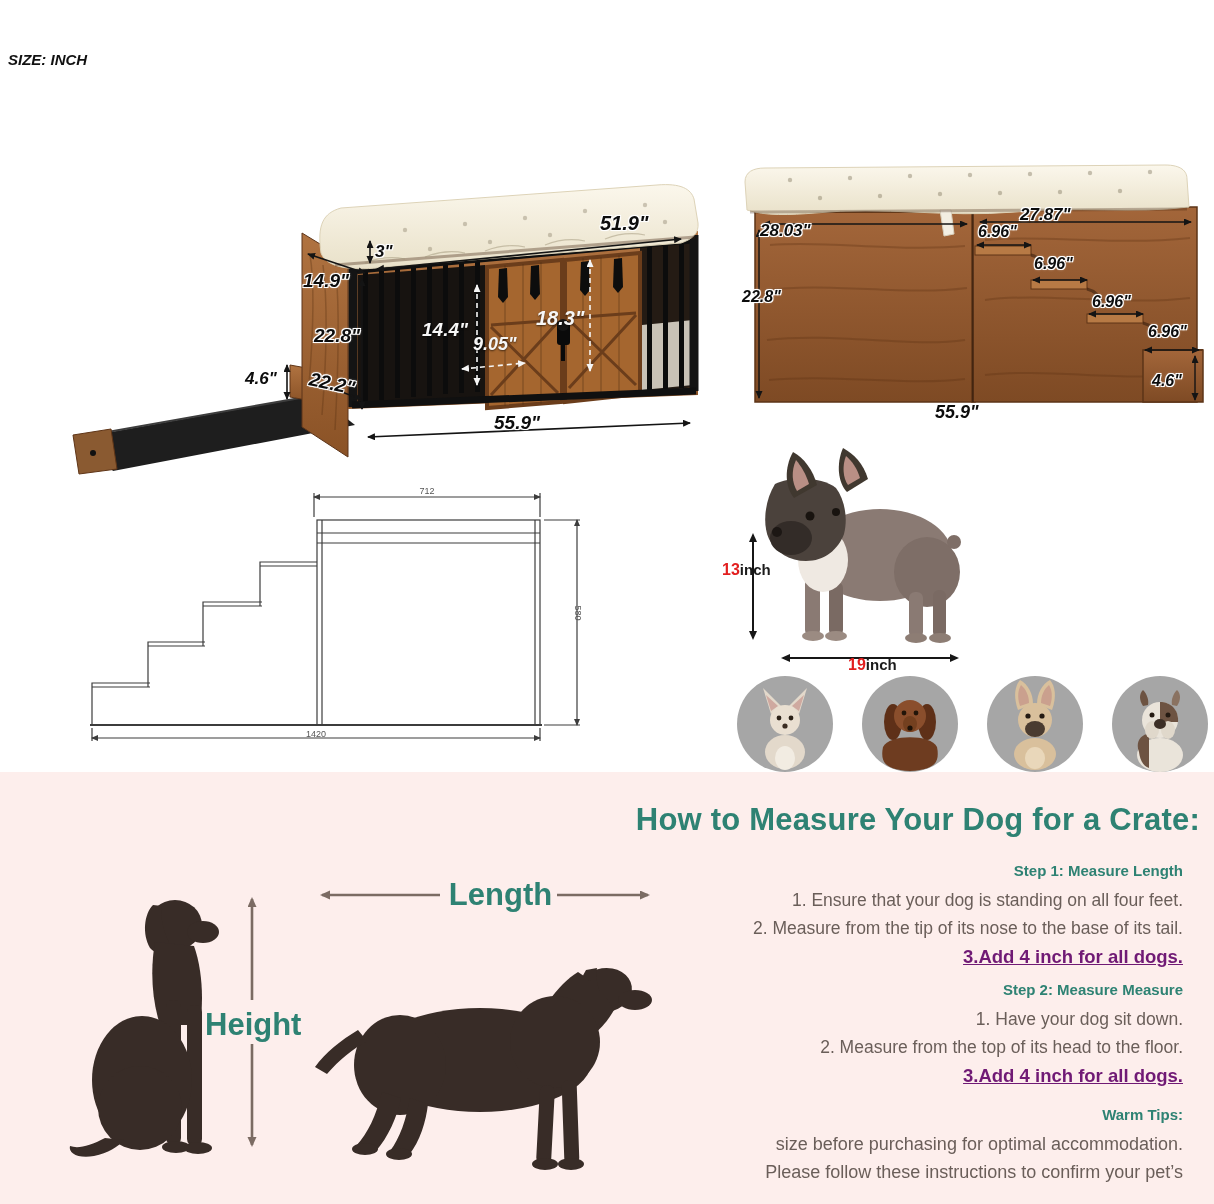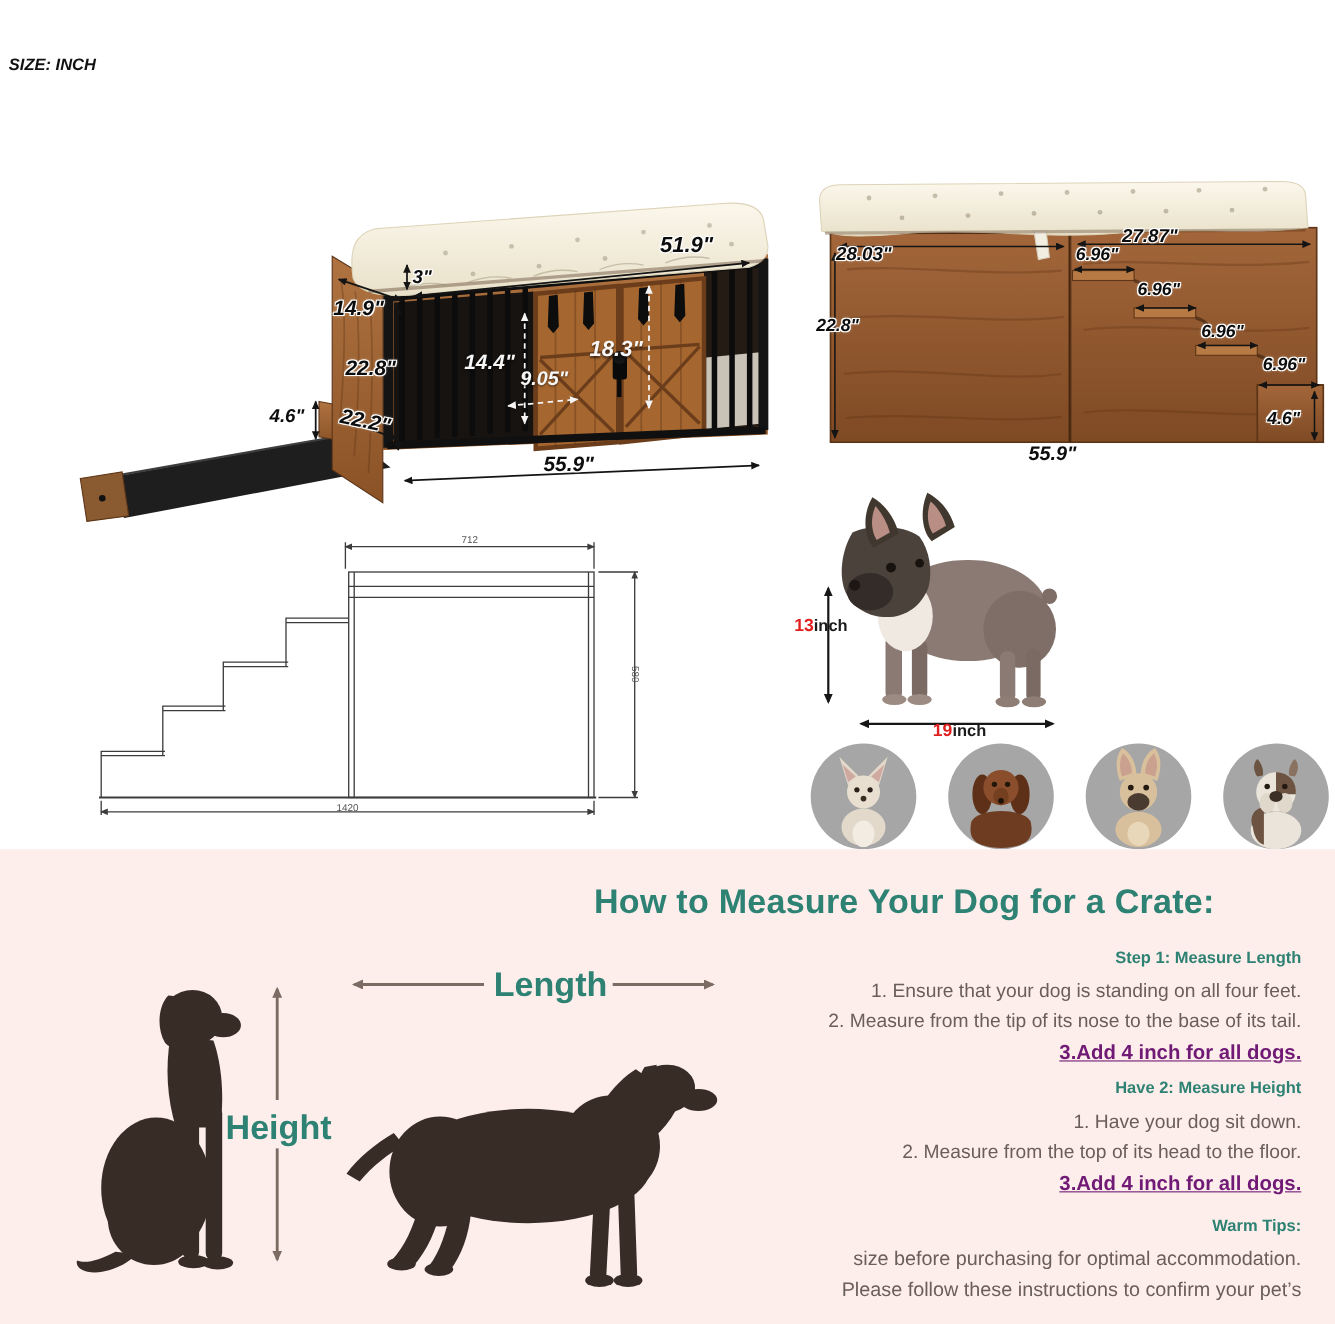--- a/index.html
+++ b/index.html
@@ -9,21 +9,21 @@
   svg{position:absolute;}
   .dim{position:absolute;font-weight:bold;font-style:italic;color:#0d0d0d;white-space:nowrap;
        text-shadow:1px 1px 0 #fff,-1px -1px 0 #fff,1px -1px 0 #fff,-1px 1px 0 #fff,0 0 3px #fff;}
   .dimw{position:absolute;font-weight:bold;font-style:italic;color:#f7f7f7;white-space:nowrap;
         text-shadow:0 1px 2px rgba(0,0,0,.6);}
   .bp{position:absolute;font-size:9px;color:#555;text-align:center;}
   .dm{position:absolute;font-weight:bold;white-space:nowrap;}
   .dm .dm-num{color:#e21f1f;font-size:16px;}
   .dm .dm-unit{color:#1b1b1b;font-size:15px;}
   .pink{position:absolute;left:0;top:772px;width:1214px;height:432px;background:#fdeeec;}
-  .g-title{position:absolute;left:540px;top:802px;width:660px;text-align:left;
+  .g-title{position:absolute;left:540px;top:802px;width:660px;text-align:right;
            font-size:31px;font-weight:bold;color:#2e8273;letter-spacing:.2px;}
   .g-block{position:absolute;left:540px;right:31px;top:856px;text-align:right;}
   .g-h{font-size:15px;line-height:30px;font-weight:bold;color:#2e8273;}
   .g-t{font-size:17.5px;line-height:28px;color:#6a5e59;}
   .g-b{font-size:18.5px;line-height:29px;font-weight:bold;color:#701a75;text-decoration:underline;}
   .mt4{margin-top:4px;} .mt10{margin-top:10px;margin-left:44px;}
   .measure-label{position:absolute;font-size:31px;font-weight:bold;color:#2e8273;text-align:center;}
 </style>
 </head>
 <body>
@@ -400,21 +400,21 @@
   <div class="measure-label" style="left:205px;top:1007px;width:90px">Height</div>
   <div class="measure-label" style="left:448px;top:877px;width:105px">Length</div>
 
   <div class="g-title">How to Measure Your Dog for a Crate:</div>
 
   <div class="g-block">
     <div class="g-h">Step 1: Measure Length</div>
     <div class="g-t">1. Ensure that your dog is standing on all four feet.</div>
     <div class="g-t">2. Measure from the tip of its nose to the base of its tail.</div>
     <div class="g-b">3.Add 4 inch for all dogs.</div>
-    <div class="g-h mt4">Have 2: Measure Height</div>
+    <div class="g-h mt4">Step 2: Measure Measure</div>
     <div class="g-t">1. Have your dog sit down.</div>
     <div class="g-t">2. Measure from the top of its head to the floor.</div>
     <div class="g-b">3.Add 4 inch for all dogs.</div>
     <div class="g-h mt10">Warm Tips:</div>
     <div class="g-t" style="font-size:18px">size before purchasing for optimal accommodation.</div>
     <div class="g-t" style="font-size:18px">Please follow these instructions to confirm your pet’s</div>
   </div>
 
 </div>
 

